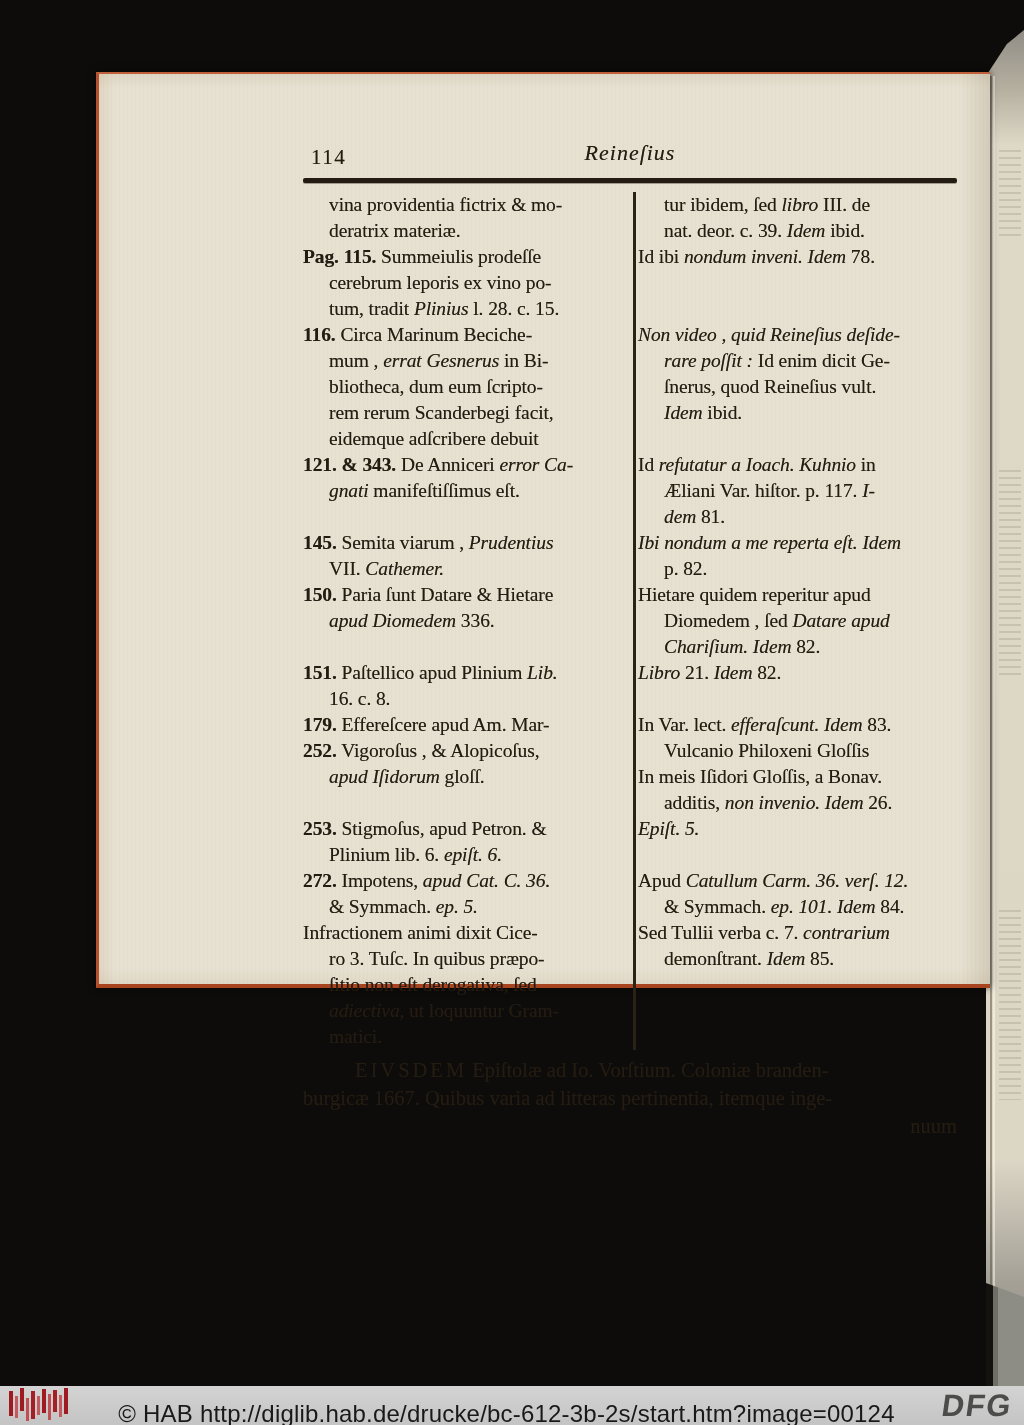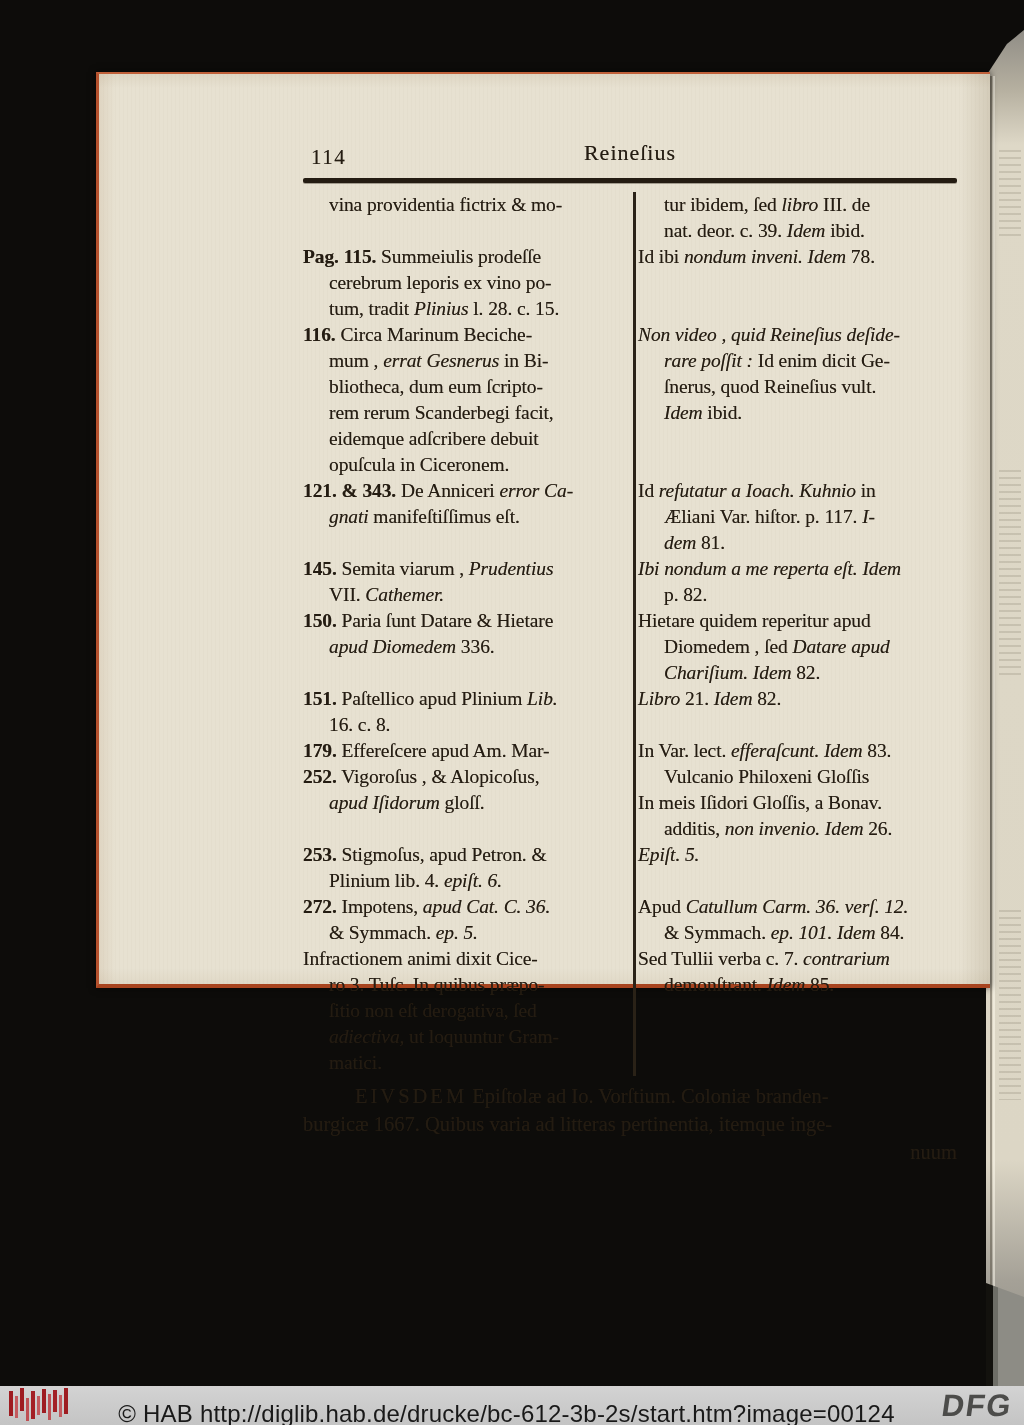--- a/index.html
+++ b/index.html
@@ -43,21 +43,21 @@
         border-bottom:4px solid #a8441f;
         border-top:2px solid #c0603a;
         box-shadow:0 0 7px rgba(0,0,0,.65);}
 
   .textblock{position:absolute;left:204px;top:66px;width:654px;
         color:var(--ink);font-size:19.5px;line-height:26px;
         text-shadow:0 0 .6px rgba(40,30,16,.55);}
 
   .pagehead{position:relative;height:36px;}
   .pagenum{position:absolute;left:8px;top:4px;font-size:21px;letter-spacing:1.5px;}
-  .runtitle{text-align:center;font-size:22px;letter-spacing:1px;}
+  .runtitle{text-align:center;font-style:italic;font-size:22px;letter-spacing:1px;}
 
   .rule{height:5px;background:var(--ink);border-radius:2px;margin-top:2px;
         box-shadow:0 1px 0 rgba(36,28,18,.35);}
 
   .rows{margin-top:9px;}
   .row{display:flex;align-items:stretch;}
   .cl{width:330px;flex:none;}
   .cr{flex:1;border-left:3px solid #2a2217;padding-left:2px;}
   .line{white-space:nowrap;letter-spacing:-.1px;}
   .line.ind{padding-left:26px;}
@@ -111,20 +111,21 @@
         <span class="pagenum">114</span>
         <div class="runtitle">Reineſius</div>
       </div>
 
       <div class="rule"></div>
 
       <div class="rows" id="rows">
           <div class="row">
             <div class="cl">
               <div class="line ind"><span class="">vina providentia fictrix &amp; mo-</span></div>
+              <div class="line ind"><span class="">deratrix materiæ.</span></div>
             </div>
             <div class="cr">
               <div class="line ind"><span class="">tur ibidem, ſed </span><span class="it ">libro</span><span class=""> III. de</span></div>
               <div class="line ind"><span class="">nat. deor. c. 39. </span><span class="it ">Idem</span><span class=""> ibid.</span></div>
             </div>
           </div>
           <div class="row">
             <div class="cl">
               <div class="line"><span class="bd ">Pag. 115.</span><span class=""> Summeiulis prodeſſe</span></div>
               <div class="line ind"><span class="">cerebrum leporis ex vino po-</span></div>
@@ -134,21 +135,20 @@
               <div class="line"><span class="">Id ibi </span><span class="it ">nondum inveni.</span><span class=""> </span><span class="it ">Idem</span><span class=""> 78.</span></div>
             </div>
           </div>
           <div class="row">
             <div class="cl">
               <div class="line"><span class="bd ">116.</span><span class=""> Circa Marinum Beciche-</span></div>
               <div class="line ind"><span class="">mum , </span><span class="it ">errat Gesnerus</span><span class=""> in Bi-</span></div>
               <div class="line ind"><span class="">bliotheca, dum eum ſcripto-</span></div>
               <div class="line ind"><span class="">rem rerum Scanderbegi facit,</span></div>
               <div class="line ind"><span class="">eidemque adſcribere debuit</span></div>
-              <div class="line ind"><span class="">opuſcula in Ciceronem.</span></div>
             </div>
             <div class="cr">
               <div class="line"><span class="it ">Non video , quid Reineſius deſide-</span></div>
               <div class="line ind"><span class="it ">rare poſſit :</span><span class=""> Id enim dicit Ge-</span></div>
               <div class="line ind"><span class="">ſnerus, quod Reineſius vult.</span></div>
               <div class="line ind"><span class="it ">Idem</span><span class=""> ibid.</span></div>
             </div>
           </div>
           <div class="row">
             <div class="cl">
@@ -206,21 +206,21 @@
             </div>
             <div class="cr">
               <div class="line ind"><span class="">Vulcanio Philoxeni Gloſſis</span></div>
               <div class="line"><span class="">In meis Iſidori Gloſſis, a Bonav.</span></div>
               <div class="line ind"><span class="">additis, </span><span class="it ">non invenio.</span><span class=""> </span><span class="it ">Idem</span><span class=""> 26.</span></div>
             </div>
           </div>
           <div class="row">
             <div class="cl">
               <div class="line"><span class="bd ">253.</span><span class=""> Stigmoſus, apud Petron. &amp;</span></div>
-              <div class="line ind"><span class="">Plinium lib. 4. </span><span class="it ">epiſt. 6.</span></div>
+              <div class="line ind"><span class="">Plinium lib. 6. </span><span class="it ">epiſt. 6.</span></div>
             </div>
             <div class="cr">
               <div class="line"><span class="it ">Epiſt. 5.</span></div>
             </div>
           </div>
           <div class="row">
             <div class="cl">
               <div class="line"><span class="bd ">272.</span><span class=""> Impotens, </span><span class="it ">apud Cat. C. 36.</span></div>
               <div class="line ind"><span class="">&amp; Symmach. </span><span class="it ">ep. 5.</span></div>
             </div>

